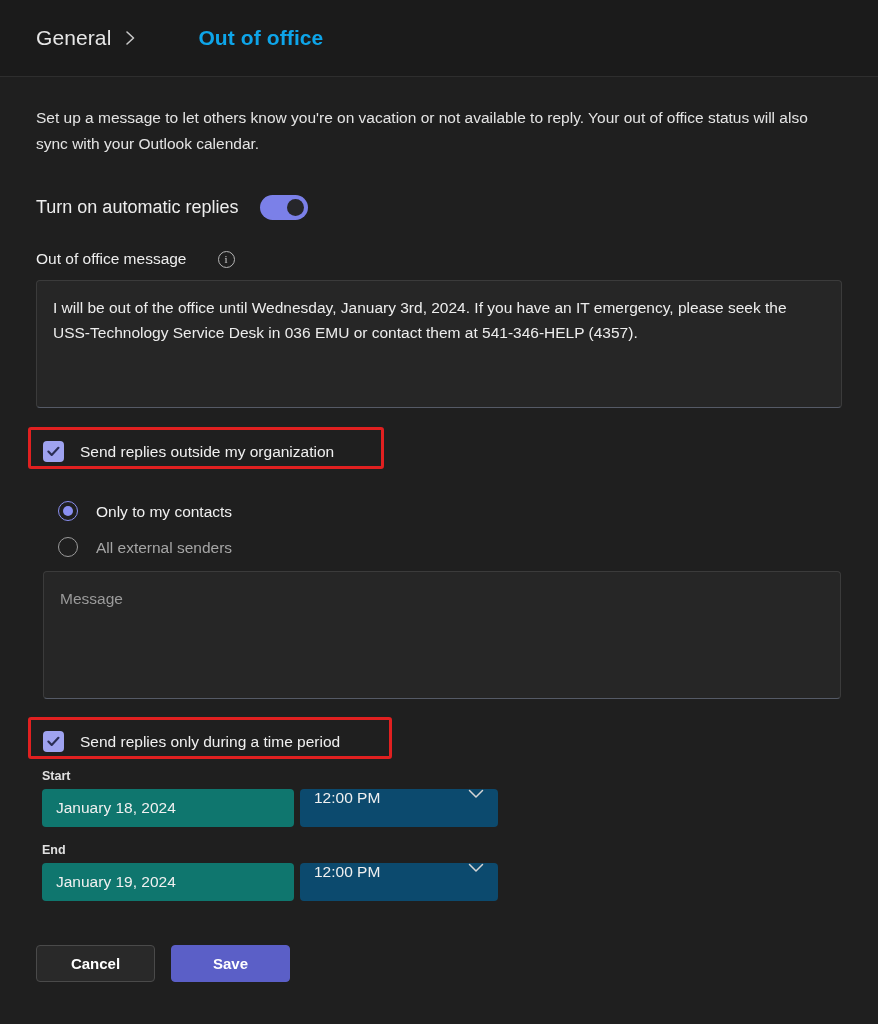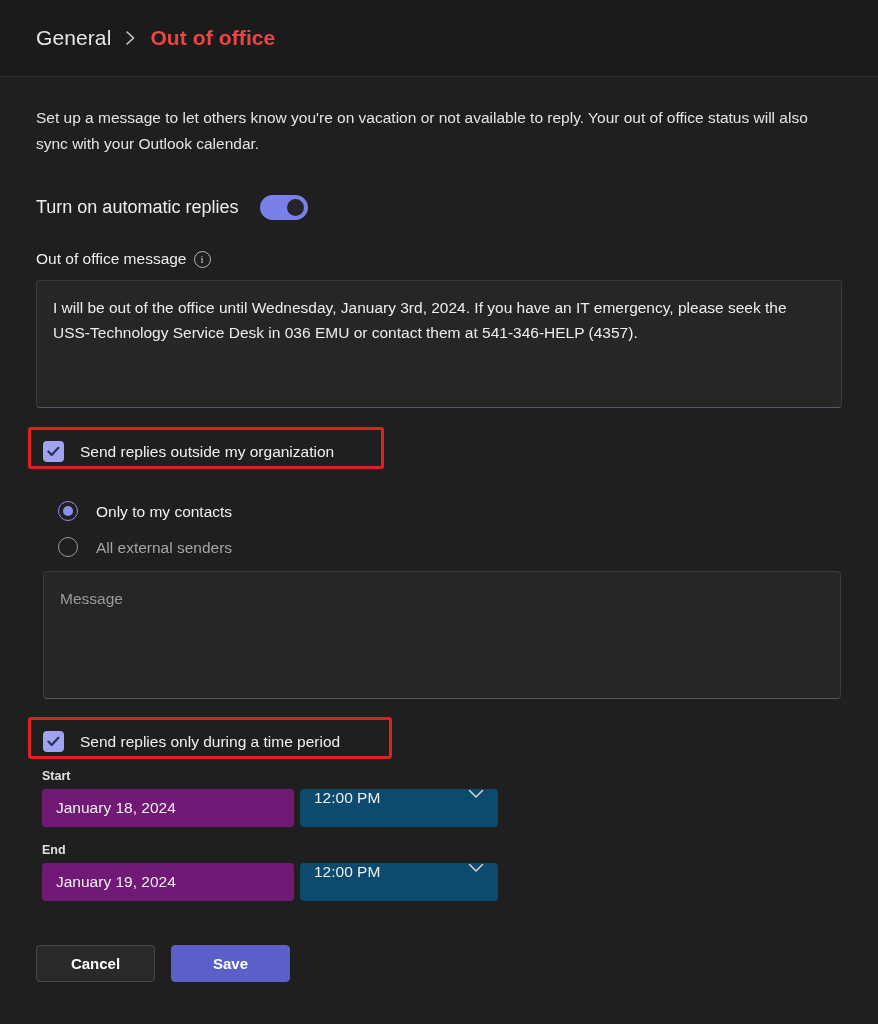--- a/index.html
+++ b/index.html
@@ -40,23 +40,24 @@
     font-weight: 400;
     letter-spacing: .1px;
   }
   .crumb-sep {
     display: inline-flex;
     align-items: center;
     color: #c7c7c7;
   }
   .crumb-current {
     font-size: 21px;
-    color: #ef4444;
+    color: #0ea5e9;
     font-weight: 700;
     letter-spacing: .1px;
+    margin-left: 48px;
   }
 
   
   .body { padding: 0 36px; }
 
   .intro {
     margin-top: 28px;
     font-size: 15.5px;
     line-height: 26px;
     color: #e4e4e4;
@@ -89,21 +90,21 @@
     width: 17px;
     height: 17px;
     border-radius: 50%;
     background: #26262a;
   }
 
   .field-label-row {
     margin-top: 30px;
     display: flex;
     align-items: center;
-    gap: 7px;
+    gap: 31px;
   }
   .field-label {
     font-size: 15.5px;
     color: #ededed;
   }
   .info-icon {
     width: 17px;
     height: 17px;
     border-radius: 50%;
     border: 1.4px solid #b5b5b5;
@@ -220,21 +221,21 @@
   .dt-caption {
     font-size: 12.5px;
     color: #e0e0e0;
     margin-bottom: 6px;
     font-weight: 700;
   }
   .dt-row { display: flex; gap: 6px; }
   .date-field {
     width: 252px;
     height: 38px;
-    background: #701a75;
+    background: #0f766e;
     border: none;
     border-radius: 4px;
     color: #f0f0f0;
     font-size: 15.5px;
     padding: 0 14px;
     outline: none;
     font-family: "Liberation Sans", sans-serif;
   }
   .time-field {
     width: 198px;

